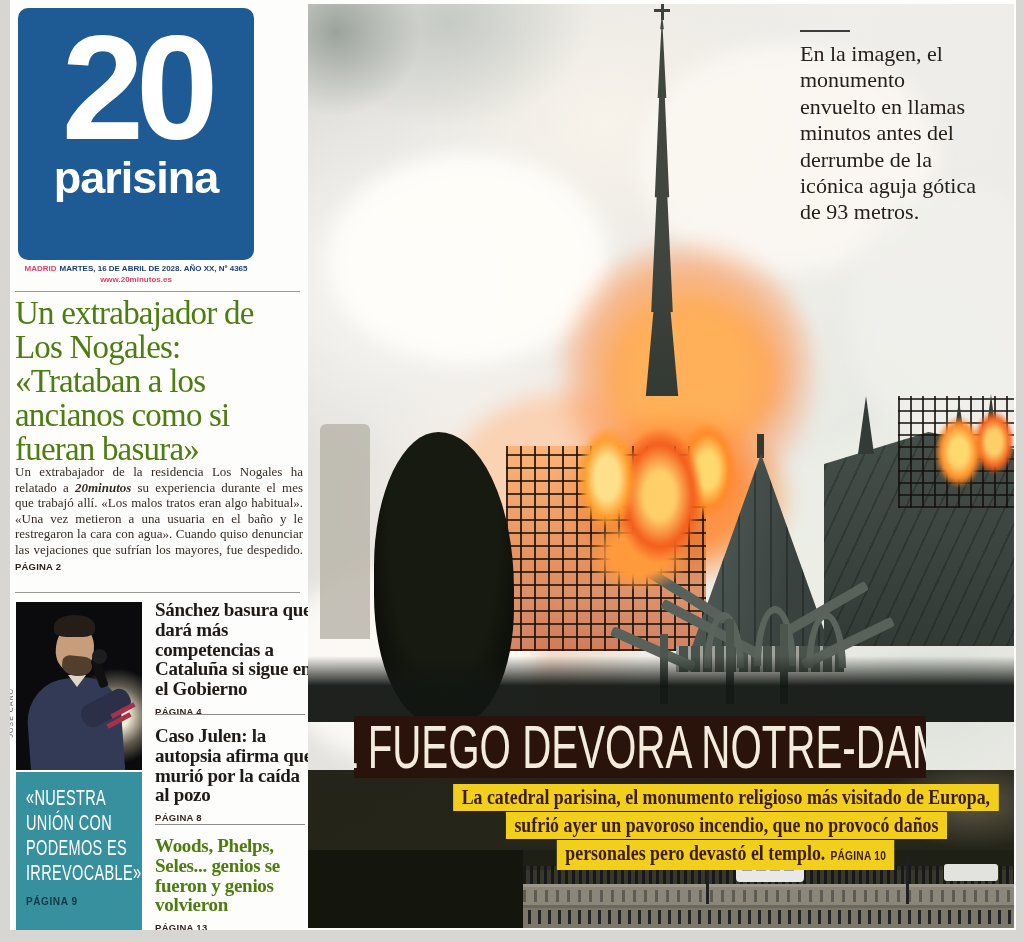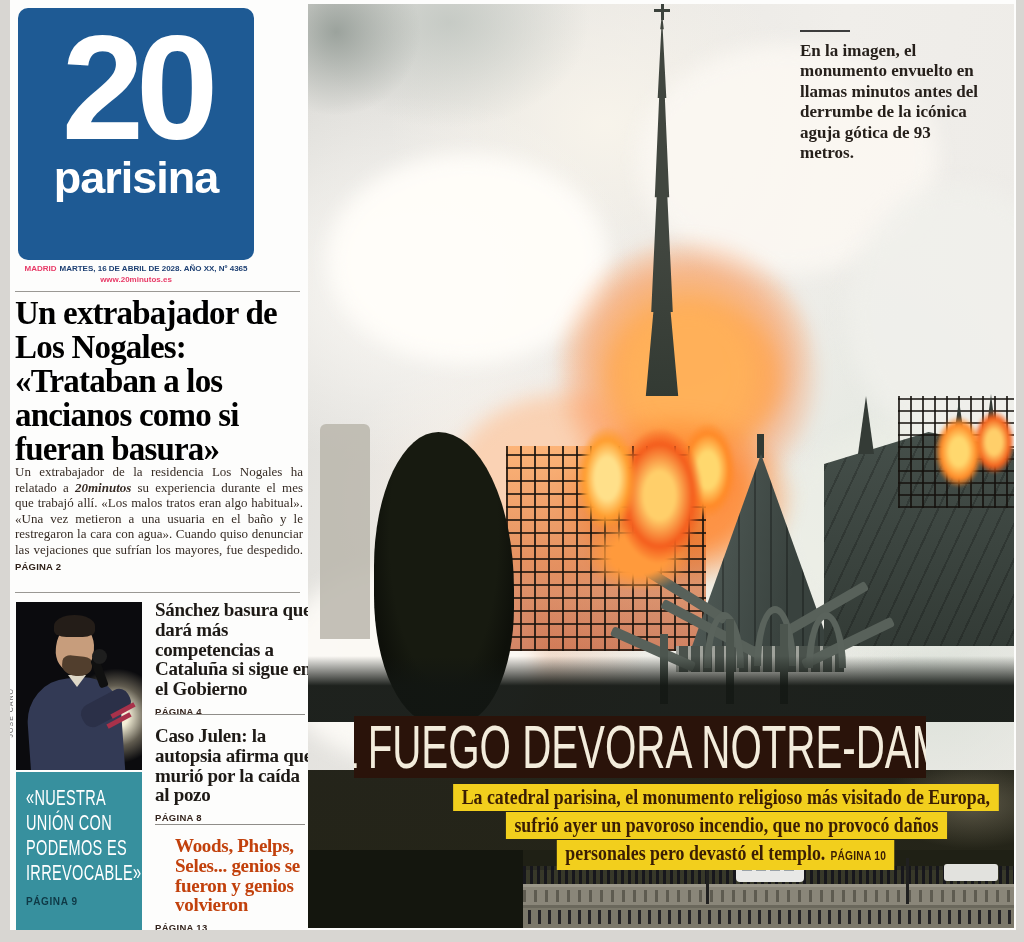--- a/index.html
+++ b/index.html
@@ -23,22 +23,22 @@
   .website { color:#e83a67; font-weight:700; font-size:8px; }
 
   .rule { position:absolute; height:1px; background:#9a9894; }
   .rule-top { left:5px; top:291px; width:285px; }
   .rule-mid { left:5px; top:592px; width:285px; }
   .brule { position:absolute; left:145px; width:150px; height:1px; background:#8f8d89; }
   .brule-1 { top:714px; } .brule-2 { top:824px; }
 
   
   .lead-headline { position:absolute; left:5px; top:296px; width:292px;
-    font-family:"Liberation Serif",serif; font-weight:700; font-size:33px;
-    line-height:1.03; letter-spacing:-.8px; color:#000000; }
+    font-family:"Liberation Serif",serif; font-weight:400; font-size:33px;
+    line-height:1.03; letter-spacing:-.8px; color:#4d7c0f; }
   .lead-body { position:absolute; left:5px; top:464px; width:288px;
     font-family:"Liberation Serif",serif; font-size:13px; line-height:15.6px;
     color:#362b24; text-align:justify; }
   .brand-bold { font-weight:700; font-style:italic; }
   .page-ref-inline { font-family:"Liberation Sans",sans-serif; font-weight:700;
     font-size:9.5px; color:#2f2119; letter-spacing:.2px; }
 
   
   .credit-vert { position:absolute; left:-3px; top:688px; font-size:7px; color:#6a6a6a;
     writing-mode:vertical-rl; transform:rotate(180deg); letter-spacing:1px; }
@@ -71,21 +71,21 @@
     background:#37909e; color:#fff; padding:13px 0 0 10px; overflow:hidden; }
   .quote-line { font-size:22px; line-height:1.14; font-weight:400; white-space:nowrap;
     transform:scaleX(.66); transform-origin:0 50%; letter-spacing:.5px; }
   .quote-ref { margin-top:11px; font-weight:700; font-size:10px; color:#0f3946; letter-spacing:.6px; }
 
   
   .brief { position:absolute; left:145px; width:158px; }
   .brief-1 { top:600px; } .brief-2 { top:726px; } .brief-3 { top:836px; }
   .brief h3 { font-family:"Liberation Serif",serif; font-weight:700; font-size:19px;
     line-height:1.04; letter-spacing:-.3px; color:#1e1a16; }
-  .brief-3 h3 { color:#c2410c;margin-left:20px; }
+  .brief-3 h3 { color:#4d7c0f; }
   .bref { display:block; margin-top:7px; font-weight:700; font-size:9.5px;
     color:#33231c; letter-spacing:.3px; }
 
   
   .photo { position:absolute; left:298px; top:4px; width:706px; height:924px; overflow:hidden;
     background:
       radial-gradient(circle 120px at 4% 3%, rgba(148,156,150,.9), rgba(148,156,150,0) 70%),
       radial-gradient(ellipse 200px 150px at 20% 2%, rgba(190,196,190,.8), transparent 70%),
       radial-gradient(ellipse 330px 260px at 14% 30%, rgba(253,251,247,.97), transparent 72%),
       radial-gradient(ellipse 300px 230px at 42% 13%, rgba(248,244,235,.96), transparent 72%),
@@ -203,21 +203,21 @@
     border-radius:4px; z-index:2; }
   .van1::before { content:""; position:absolute; left:6px; top:4px; right:6px; height:7px;
     background:repeating-linear-gradient(90deg,#9aa2a8 0 10px, #e8e8e6 10px 14px); }
   .van2 { position:absolute; left:636px; top:14px; width:54px; height:17px; background:#e2e2de;
     border-radius:3px; z-index:2; }
   .lamp { position:absolute; width:3px; height:46px; top:8px; background:#202020; z-index:2; }
   .lp1 { left:398px; } .lp2 { left:598px; }
 
   .caption { position:absolute; left:492px; top:26px; width:186px; z-index:7; }
   .cap-rule { width:50px; height:2px; background:#3c3c3c; margin-bottom:9px; }
-  .cap-text { font-family:"Liberation Serif",serif; font-weight:700; font-size:17px;
+  .cap-text { font-family:"Liberation Serif",serif; font-weight:400; font-size:22px;
     line-height:1.2; color:#26201b; }
 
   .band { position:absolute; left:46px; top:712px; width:572px; height:62px; z-index:8;
     background:#2a130a; display:flex; align-items:center; justify-content:center; overflow:hidden; }
   .band-text { font-size:62px; line-height:1; font-weight:400; color:#f3ecdc;
     white-space:nowrap; transform:scaleX(.65); letter-spacing:0; }
 
   .sub { position:absolute; left:0; width:836px; text-align:center; z-index:9; }
   .sub-1 { top:780px; } .sub-2 { top:808px; } .sub-3 { top:836px; }
   .hl { display:inline-block; background:#f2cf1d; color:#3a1d04; white-space:nowrap;

